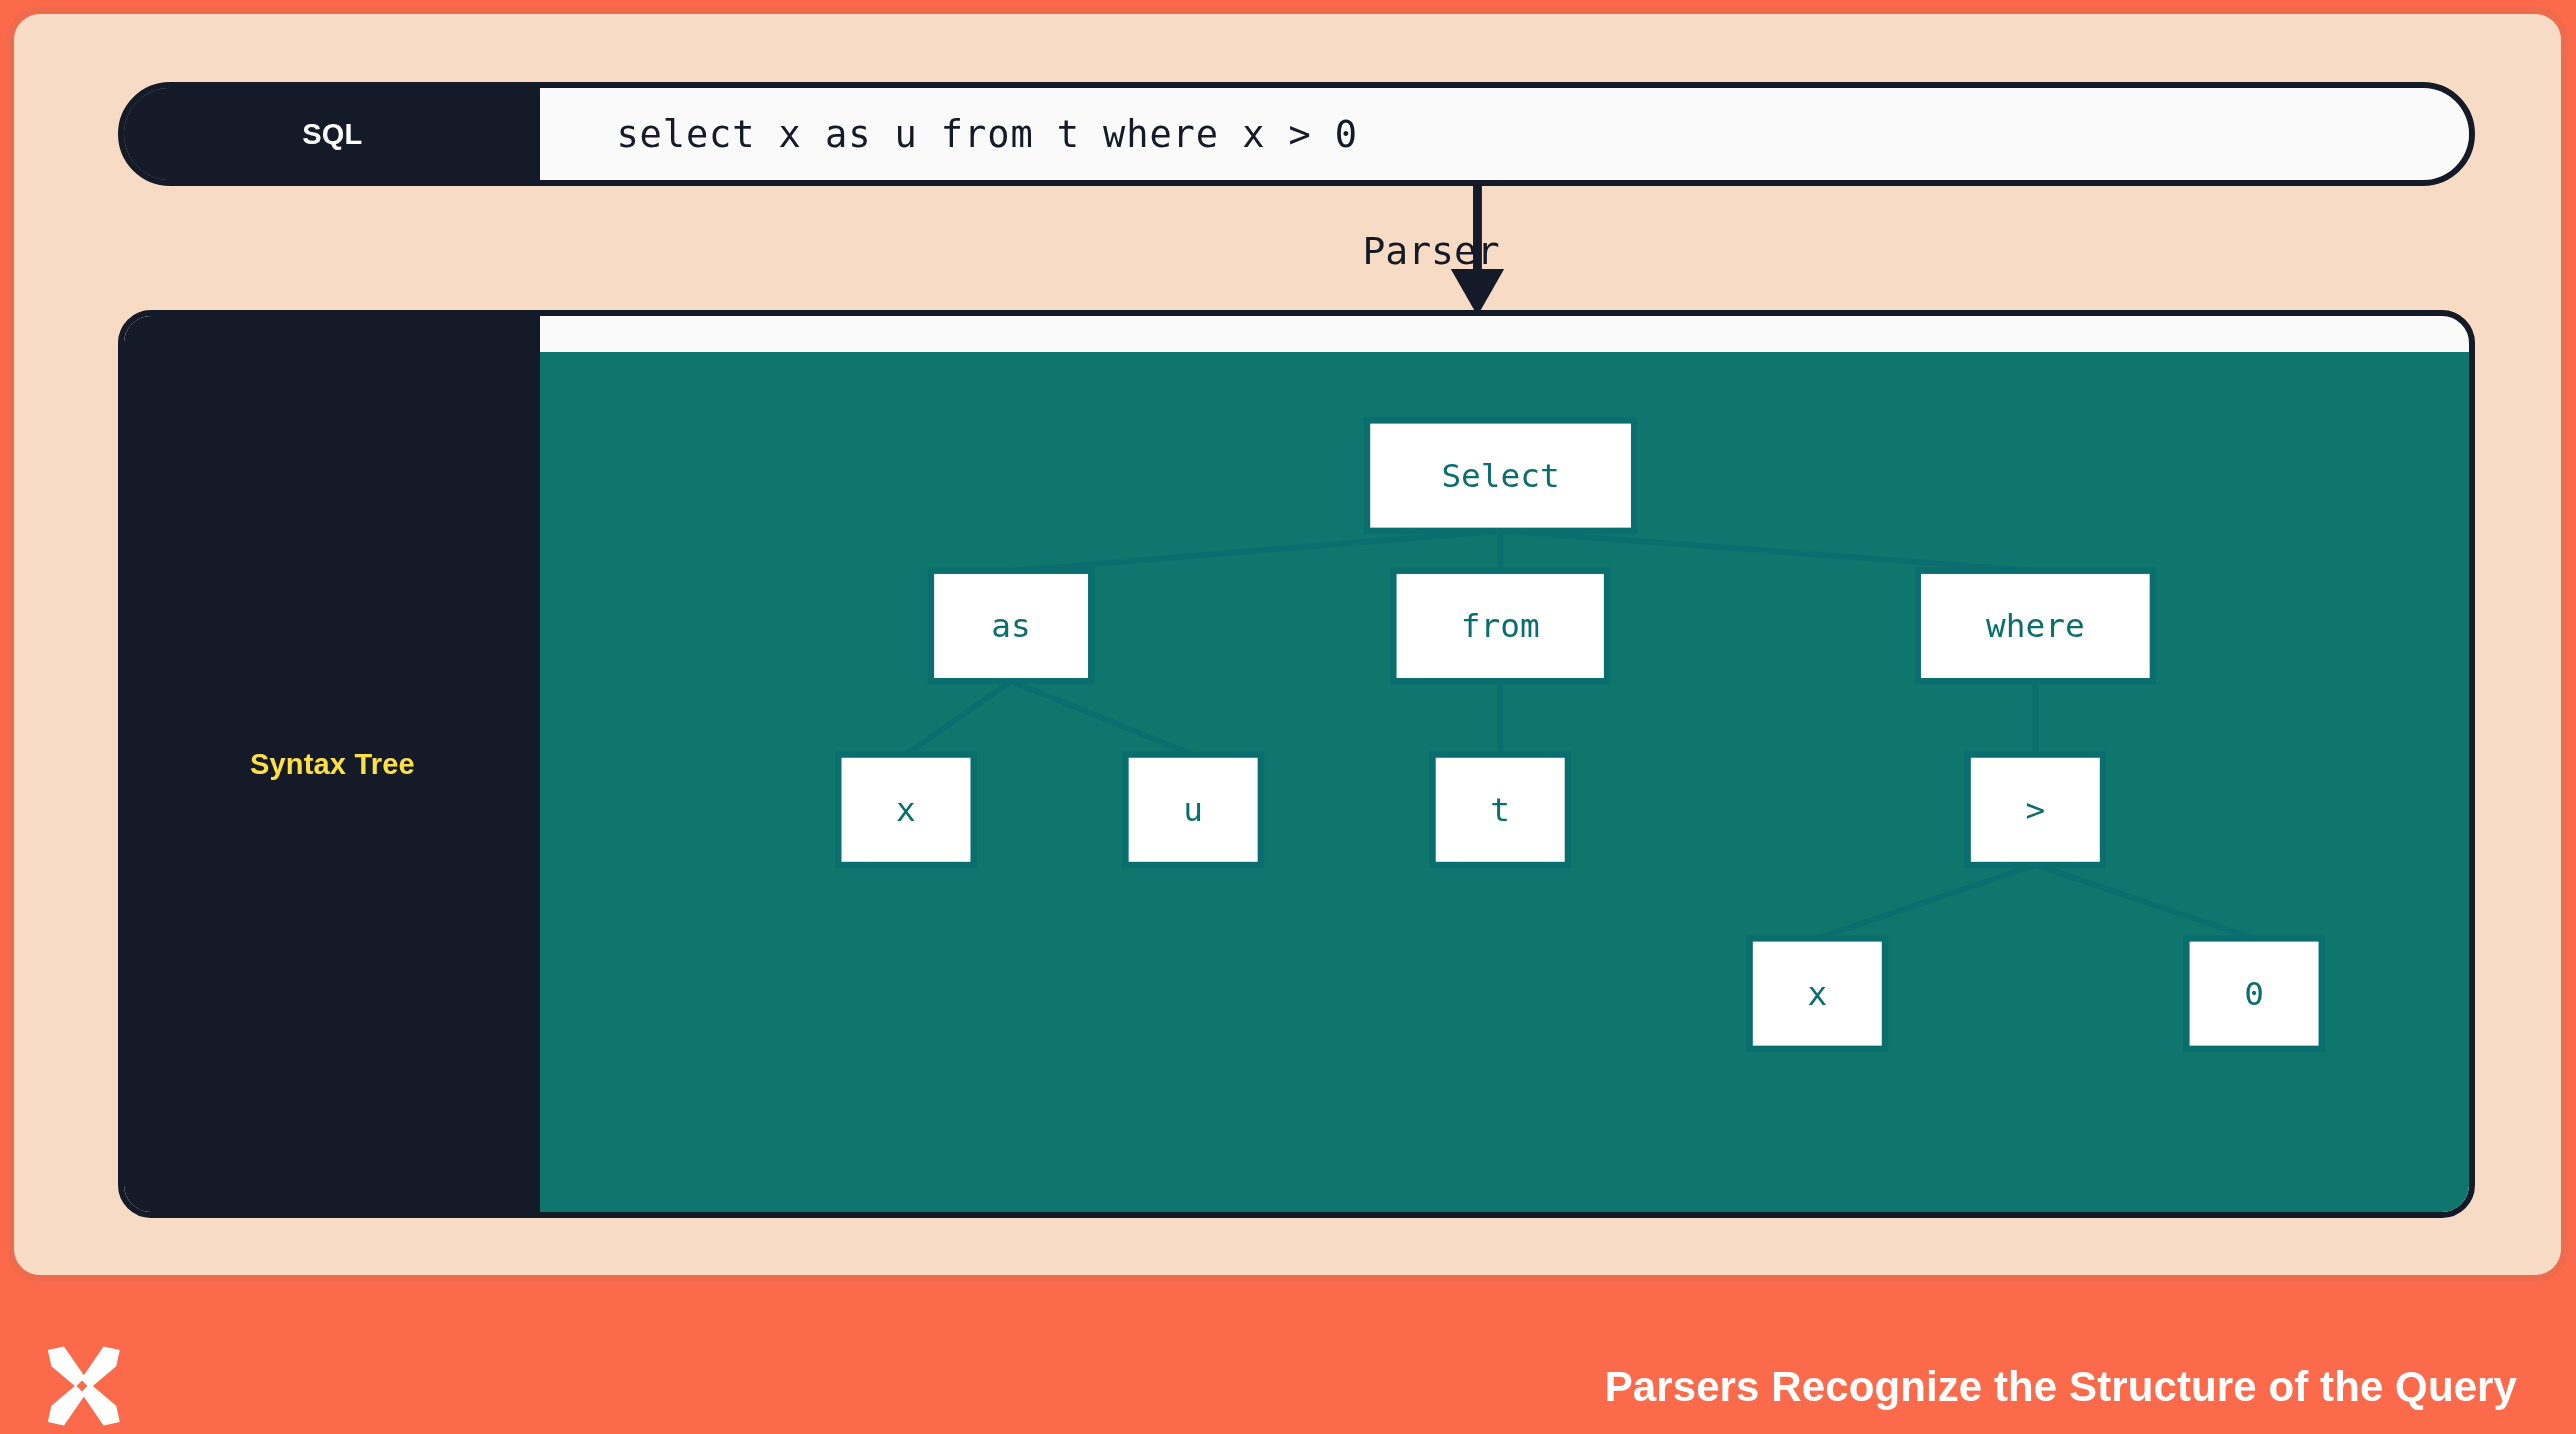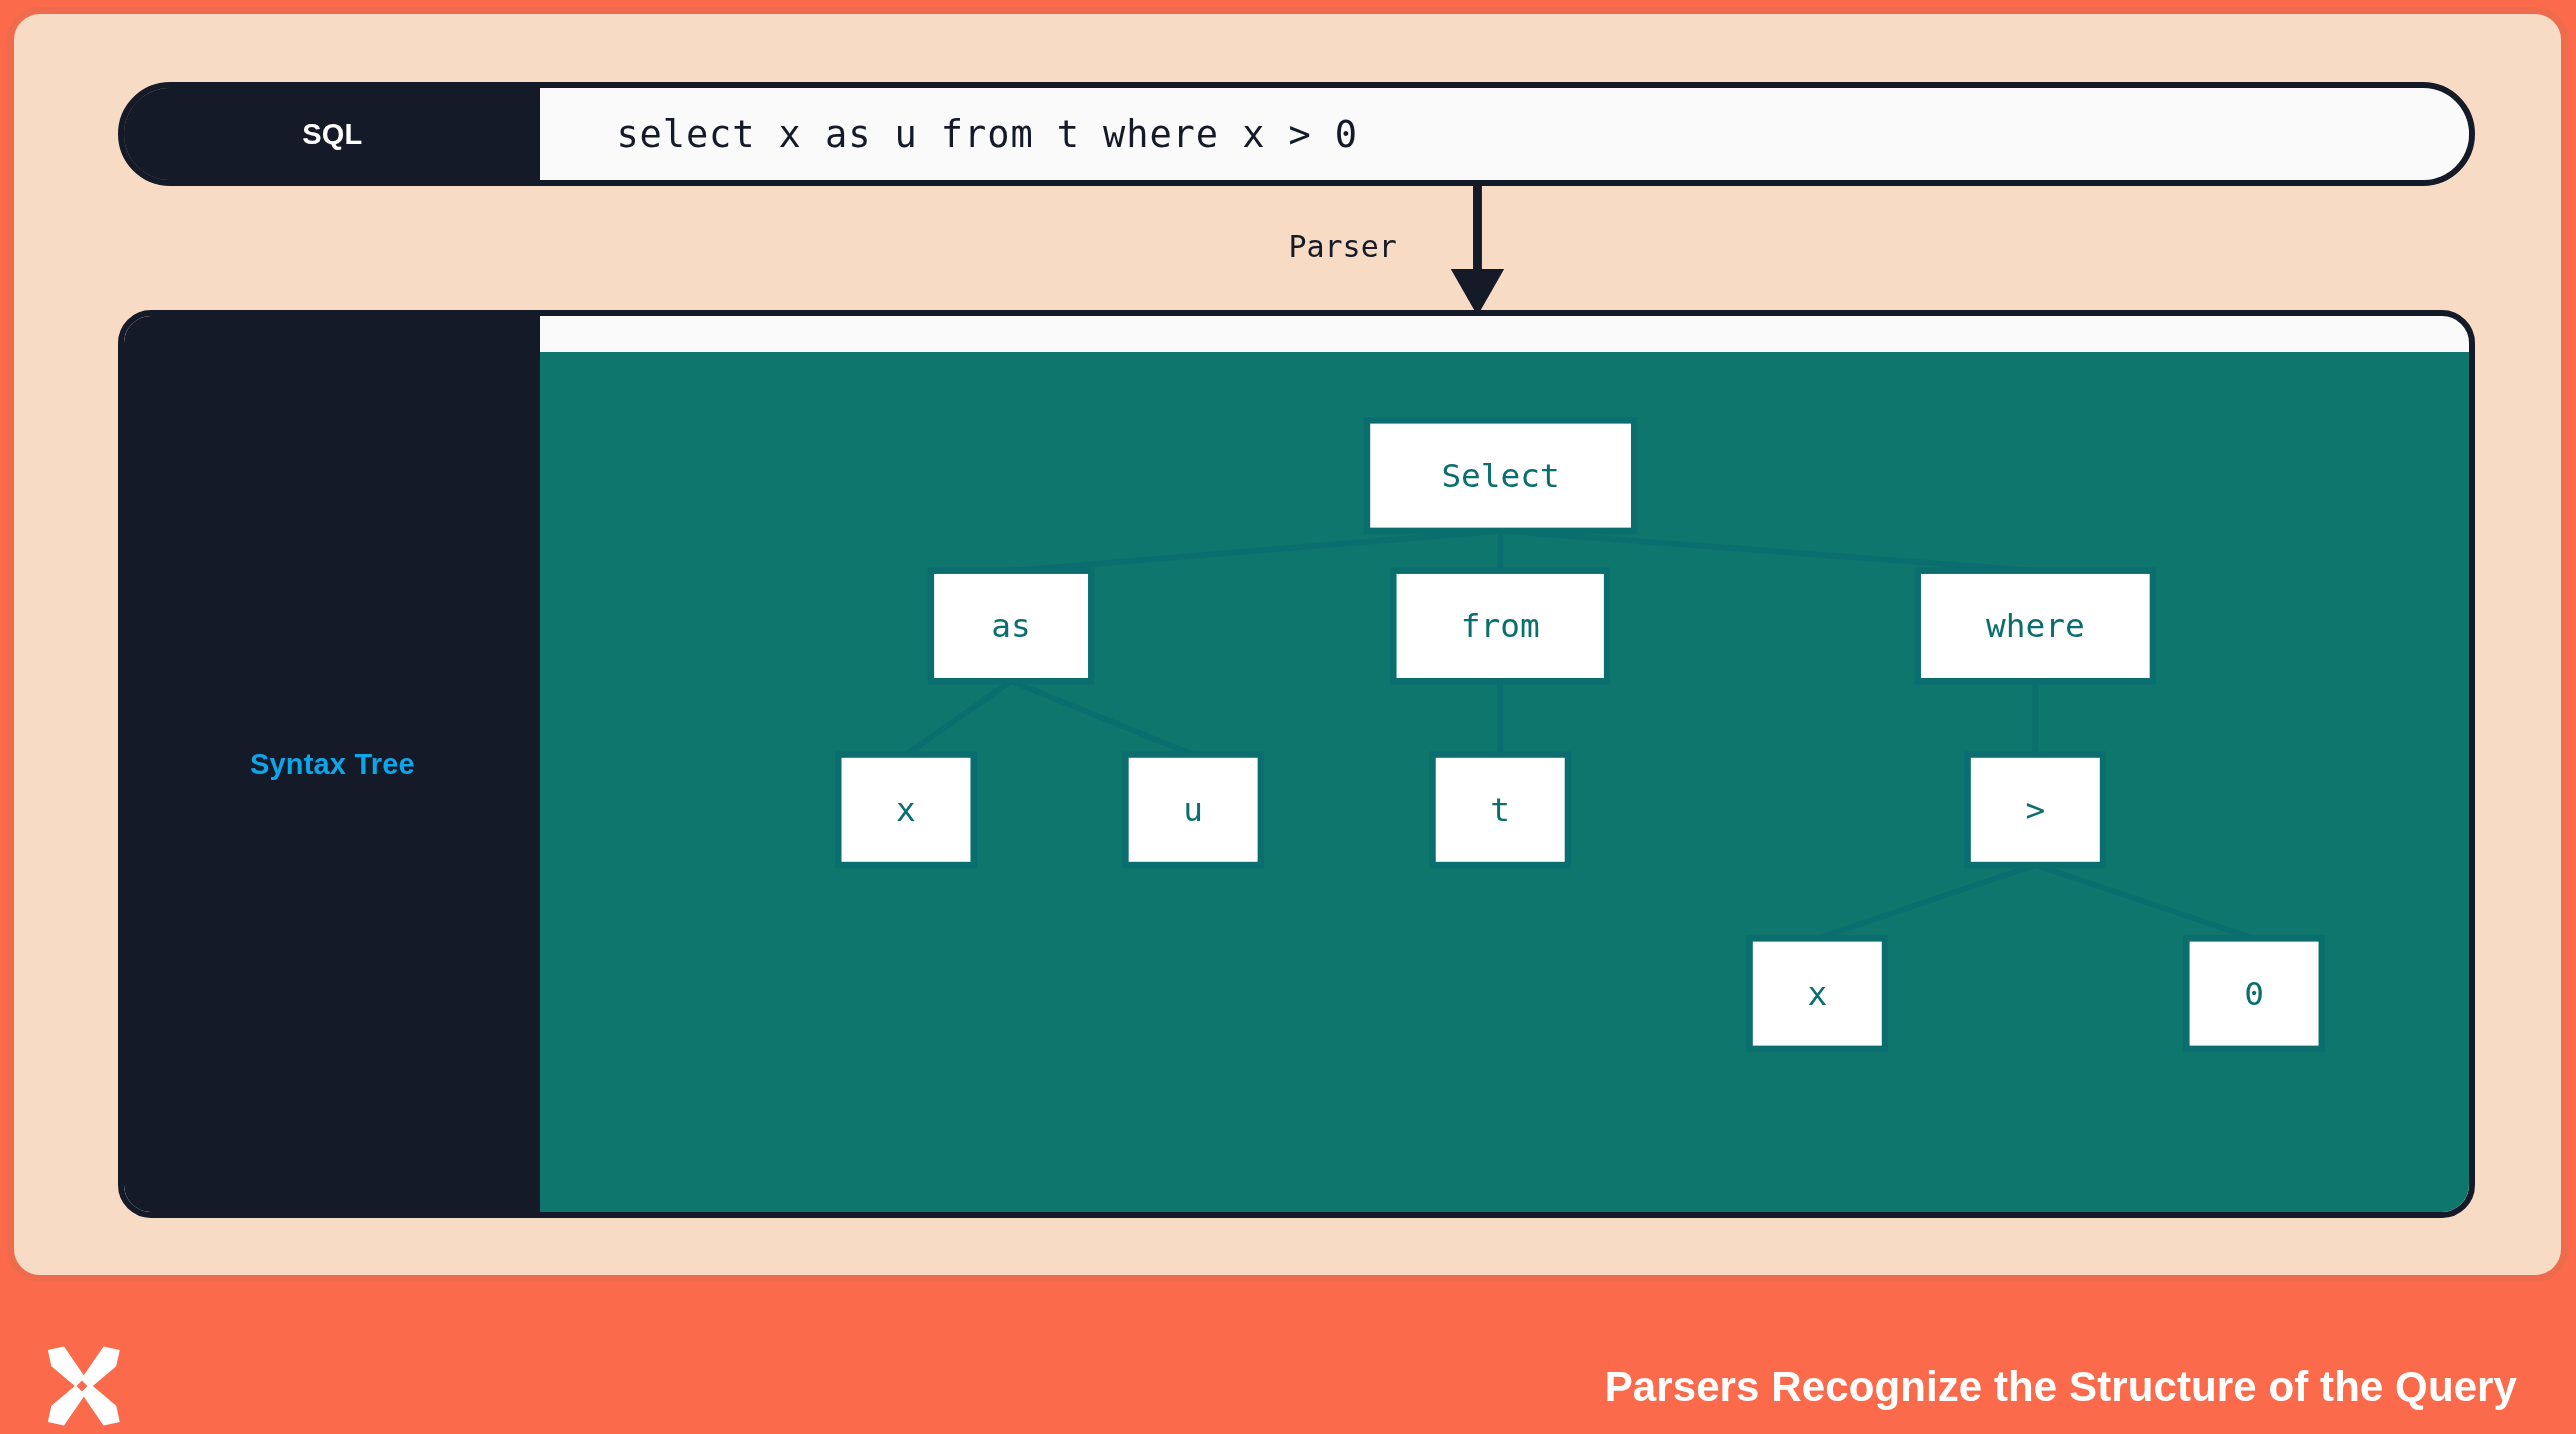--- a/index.html
+++ b/index.html
@@ -83,24 +83,24 @@
   #arrow-wrap {
     position: absolute;
     left: 1275px;
     top: 172px;
     width: 371px;
     height: 132px;
   }
   #arrow-wrap svg { display: block; }
   #parser-label {
     position: absolute;
-    left: 1274px;
+    left: 1348px;
     top: 215px;
     font-family: "DejaVu Sans Mono", monospace;
-    font-size: 30px;
+    font-size: 38px;
     color: #141A27;
     white-space: nowrap;
   }
 
   
   #tree-panel {
     position: absolute;
     left: 104px;
     top: 296px;
     width: 2357px;
@@ -115,21 +115,21 @@
   }
   #tree-label-cell {
     width: 416px;
     flex: 0 0 416px;
     background: #141A27;
     display: flex;
     align-items: center;
     justify-content: center;
   }
   #tree-label-cell .lbl {
-    color: #0ea5e9;
+    color: #fde047;
     font-size: 29px;
     font-weight: 700;
     letter-spacing: 0.2px;
   }
   #tree-canvas-cell {
     position: relative;
     flex: 1 1 auto;
     background: #0f766e;
     margin-top: 36px;
   }

